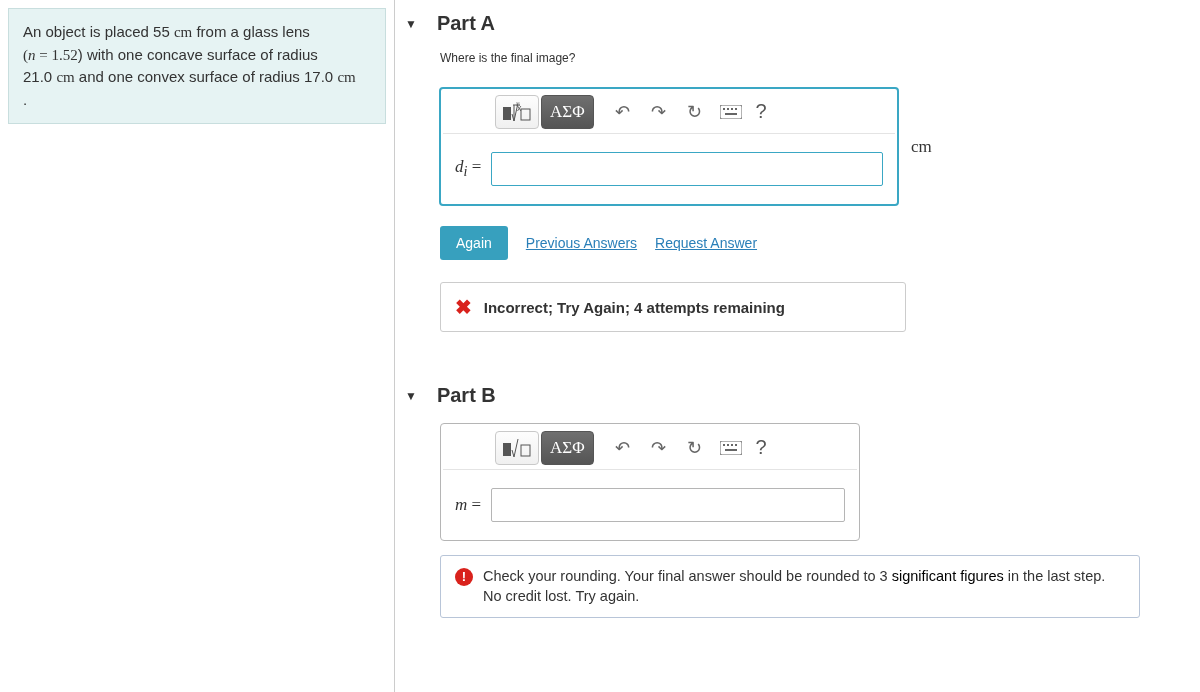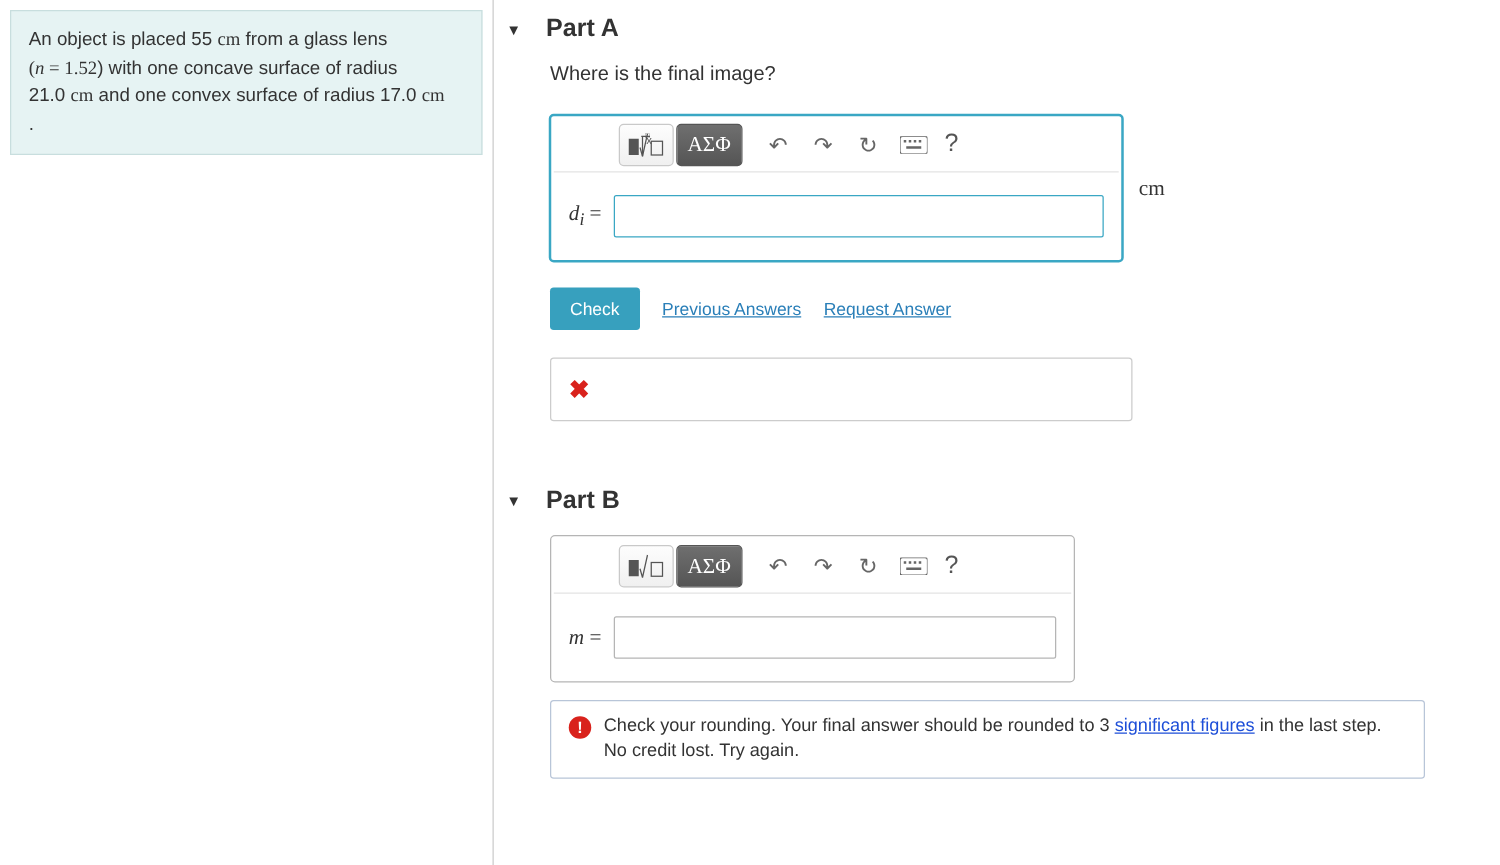--- a/index.html
+++ b/index.html
@@ -38,21 +38,21 @@
     .part-header .chevron {
       font-size: 12px;
       margin-right: 20px;
       margin-left: -18px;
     }
     .part-title {
       font-weight: bold;
       font-size: 20px;
     }
     .part-body { padding: 6px 0 0 45px; }
-    .question { font-size: 16px; margin-bottom: 22px; }
+    .question { font-size: 12px; margin-bottom: 22px; }
 
     .answer-box {
       border: 1px solid #b5b5b5;
       border-radius: 4px;
       width: 460px;
       padding: 2px 0 0;
       position: relative;
     }
     .answer-box.active { border-color: #3aa7c4; border-width: 2px; padding-top: 1px; margin-left: -1px; }
 
@@ -148,21 +148,21 @@
       margin-top: 14px;
       font-size: 14.5px;
       line-height: 1.4;
     }
     .info-icon {
       width: 18px; height: 18px; border-radius: 50%;
       background: #d9221c; color:#fff; font-weight:bold;
       display:inline-flex; align-items:center; justify-content:center;
       font-size: 13px; flex-shrink: 0; margin-top: 2px;
     }
-    .sig-link { text-decoration: underline; color: #1d4ed8; }
+    .sig-link { color: #000000; }
     .template-svg { display:inline-block; }
     .kbd-svg { display:inline-block; }
   </style>
 </head>
 <body>
 
 <div class="container">
   <div class="left-col">
     <div class="problem-box">
       <span>An object is placed 55 </span><span class="math">cm</span><span> from a glass lens</span><br>
@@ -214,27 +214,28 @@
           </div>
           <div class="input-row">
             <span class="prefix"><span class="sub">d</span><sub class="sub">i</sub><span> = </span></span>
             <input class="answer-input" type="text" style="">
           </div>
         </div>
         <span class="suffix">cm</span>
         </div>
 
         <div class="actions">
-          <button class="submit-btn">Check</button>
+          <button class="submit-btn">Again</button>
           <span class="link">Previous Answers</span>
           <span class="link">Request Answer</span>
         </div>
 
         <div class="feedback">
           <span class="x-icon">✖</span>
+          <b>Incorrect; Try Again; 4 attempts remaining</b>
         </div>
       </div>
     </div>
 
     <div class="part" style="margin-top:40px;">
       <div class="part-header">
         <span class="chevron">▼</span>
         <span class="part-title">Part B</span>
       </div>
       <div class="part-body">

